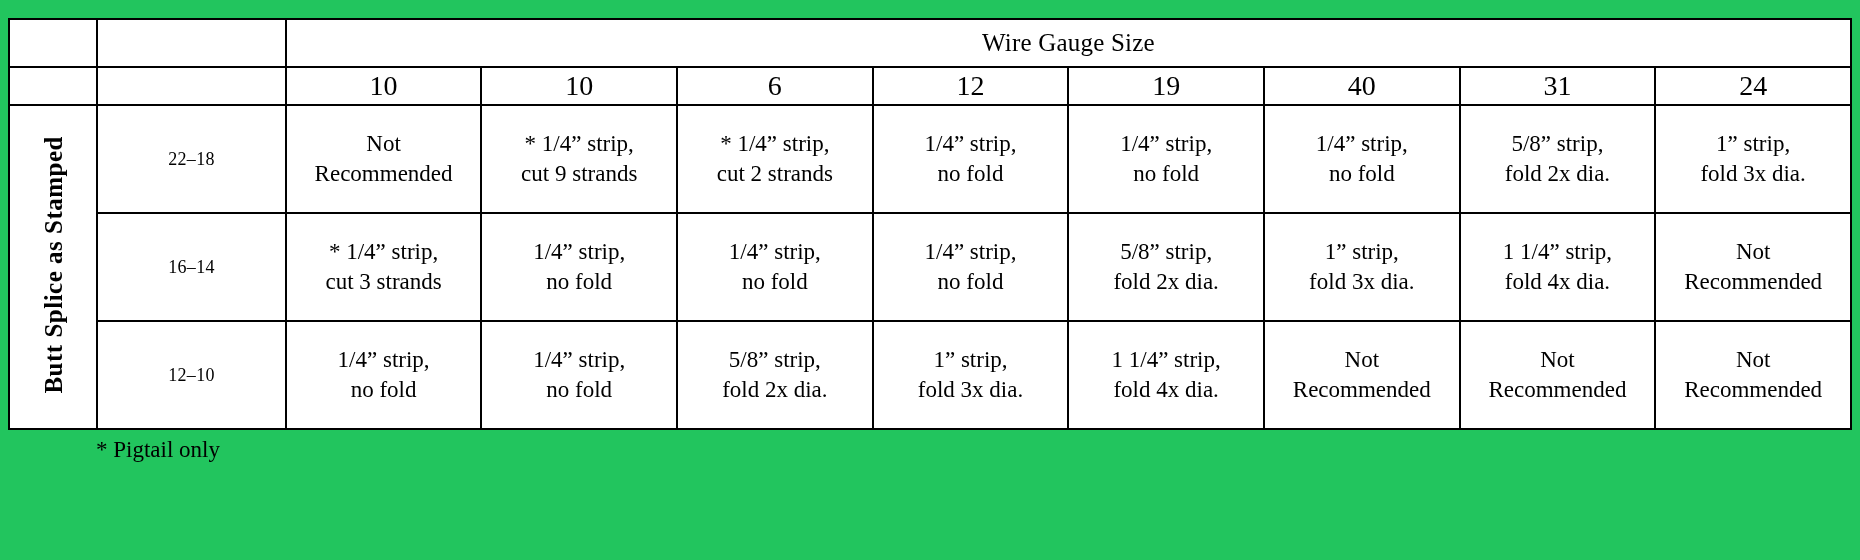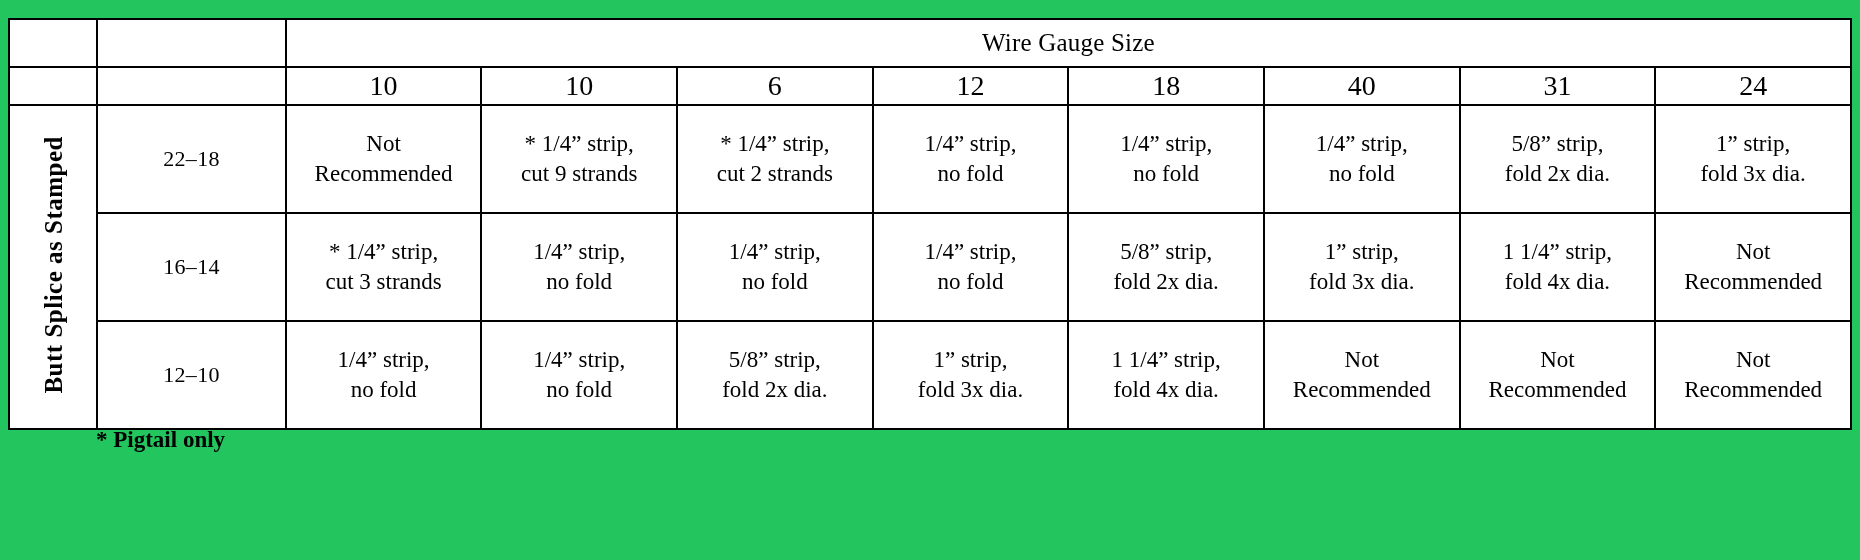--- a/index.html
+++ b/index.html
@@ -70,21 +70,21 @@
 
   td.gauge-head {
     font-weight: bold;
     font-size: 28px;
     height: 36px;
   }
 
   
   td.row-label {
     font-weight: bold;
-    font-size: 22px;
+    font-size: 18px;
     width: 158px;
     letter-spacing: 0.3px;
   }
 
   td.side-label {
     width: 74px;
     border-left-width: 4px;
     padding: 0;
   }
 
@@ -109,24 +109,23 @@
 
   td.data-cell .line {
     display: block;
     white-space: nowrap;
   }
 
   
   .footnote {
     position: absolute;
     left: 96px;
-    top: 427px;
+    top: 437px;
     font-size: 23px;
     white-space: nowrap;
-    font-weight: bold;
   }
 </style>
 </head>
 <body>
 
 <div id="page">
 
   <table class="wire-table">
     <colgroup>
       <col style="width:74px">
@@ -148,21 +147,21 @@
         <td class="title-cell" colspan="8">Wire Gauge Size</td>
       </tr>
 
       <tr>
         <td class="corner-blank"></td>
         <td class="corner-blank"></td>
         <td class="gauge-head thick-left">10</td>
         <td class="gauge-head">10</td>
         <td class="gauge-head">6</td>
         <td class="gauge-head">12</td>
-        <td class="gauge-head">18</td>
+        <td class="gauge-head">19</td>
         <td class="gauge-head">40</td>
         <td class="gauge-head">31</td>
         <td class="gauge-head thick-right">24</td>
       </tr>
 
       <tr>
         <td class="side-label thick-top thick-left" rowspan="3">
           <span class="vertical-label">Butt Splice as Stamped</span>
         </td>
         <td class="row-label thick-top">22–18</td>

